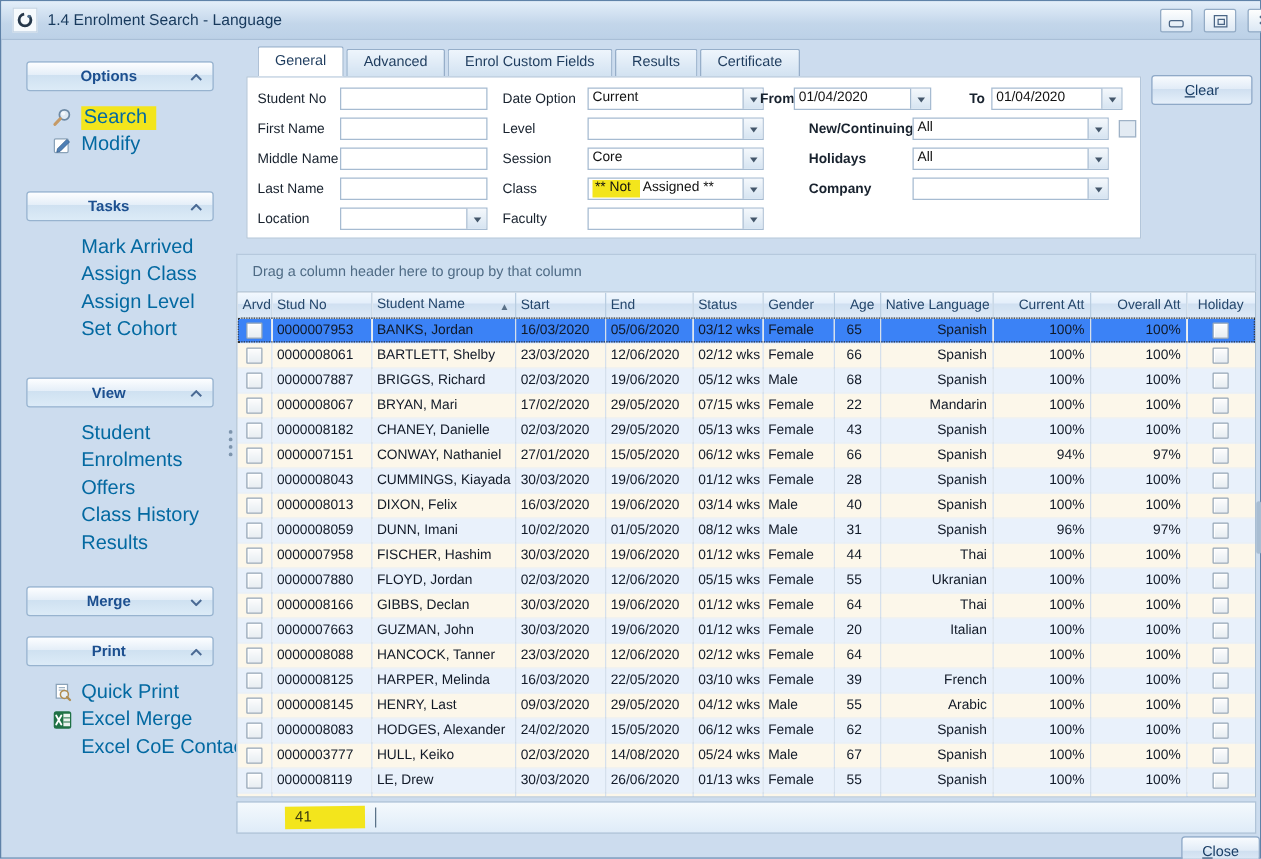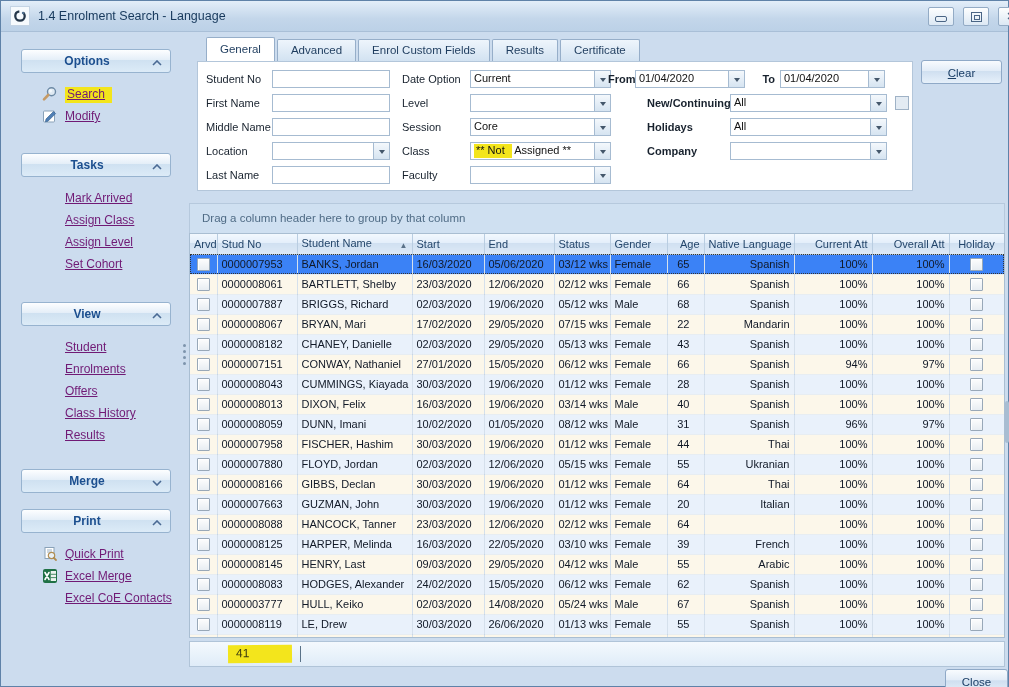--- a/index.html
+++ b/index.html
@@ -27,21 +27,21 @@
   .glyph-close{font-size:11px;color:#4a6585;font-weight:bold;}
 
   
   .sidebar{position:absolute;left:20px;top:48px;width:150px;}
   .group-header{height:22px;border:1px solid #97b3cf;border-radius:3px;
     background:linear-gradient(#fdfeff,#e4eef8 45%,#cfe1f1 46%,#dcebf7);
     display:flex;align-items:center;justify-content:space-between;padding:0 8px 0 0;}
   .gh-title{flex:1;text-align:center;font-size:12px;font-weight:bold;color:#1c4f8f;}
   .side-items{padding:10px 0 2px 0;}
   .side-item{position:relative;height:22px;line-height:22px;padding-left:44px;
-    font-size:12px;color:#701a75;cursor:default;white-space:nowrap;text-decoration:underline;}
+    font-size:16px;color:#0369a1;cursor:default;white-space:nowrap;}
   .side-item .icn{position:absolute;left:21px;top:3px;width:16px;height:16px;}
   .hl-text{background:#f3e51c;padding:0 7px 2px 2px;}
 
   .splitter{position:absolute;left:182px;top:340px;width:5px;height:26px;}
   .splitter i{display:block;width:3px;height:3px;background:#7d94ac;border-radius:50%;margin:3px 0;}
 
   
   .tabstrip{position:absolute;left:205px;top:37px;height:23px;display:flex;align-items:flex-end;z-index:3;}
   .tab{height:21px;line-height:21px;padding:0 13px;margin-right:2px;font-size:11.5px;color:#1e3c5e;
     background:linear-gradient(#eef5fc,#d2e2f1);border:1px solid #96aec9;border-bottom:none;
@@ -62,21 +62,21 @@
   .txt{width:118px;height:18px;border:1px solid #a6bbd1;background:#fff;box-sizing:border-box;
     font:11px "Liberation Sans",sans-serif;padding:0 3px;}
   .combo{height:18px;border:1px solid #a6bbd1;background:#fff;display:flex;align-items:stretch;box-sizing:border-box;}
   .combo .val{flex:1;padding:1px 3px 0 3px;font-size:11px;color:#111;white-space:nowrap;overflow:hidden;}
   .combo .btn{width:15px;background:linear-gradient(#f4f8fc,#d6e4f1);border-left:1px solid #a6bbd1;
     display:flex;align-items:center;justify-content:center;}
   .combo .btn::after{content:"";width:0;height:0;border:3.5px solid transparent;border-top:4px solid #44576b;margin-top:4px;}
   .w-left{width:118px;} .w-mid{width:141px;} .w-date{width:110px;} .w-date2{width:105px;} .w-right{width:157px;}
   .r-label{font-size:11px;color:#18222e;font-weight:bold;}
   .r-rows .r-label{width:83px;margin-left:39px;}
-  .from-lbl{width:27px;} .to-lbl{width:16px;margin-left:14px;text-align:right;padding-right:5px;}
+  .from-lbl{width:27px;} .to-lbl{width:16px;margin-left:27px;text-align:right;padding-right:5px;}
   .form-cb{width:12px;height:12px;border:1px solid #9fb2c6;background:#e3ebf3;margin-left:8px;}
 
   .push-btn{position:absolute;border:1px solid #8fa9c7;border-radius:3px;color:#1a3e66;
     background:linear-gradient(#f8fbfe,#e2ecf7 45%,#cfdff0 46%,#e6f0fa);
     font:11.5px "Liberation Sans",sans-serif;text-align:center;}
   .clear-btn{left:920px;top:59px;width:81px;height:24px;line-height:22px;}
   .close-btn{left:944px;top:668px;width:63px;height:25px;line-height:22px;}
   .hotkey{text-decoration:underline;}
 
   
@@ -244,29 +244,29 @@
         </div>
       <div class="frow">
           <span class="flabel">First Name</span>
           <input class="txt" value="" style="">
         </div>
       <div class="frow">
           <span class="flabel">Middle Name</span>
           <input class="txt" value="" style="">
         </div>
       <div class="frow">
+          <span class="flabel">Last Name</span>
+          <input class="txt" value="" style="">
+        </div>
+      <div class="frow">
           <span class="flabel">Location</span>
         <span class="combo w-left">
             <span class="val"></span>
             <span class="btn"></span>
           </span>
-        </div>
-      <div class="frow">
-          <span class="flabel">Last Name</span>
-          <input class="txt" value="" style="">
         </div>
     </div>
     <div class="fcol fcol-mid">
       <div class="frow">
           <span class="flabel">Date Option</span>
         <span class="combo w-mid">
             <span class="val">Current</span>
             <span class="btn"></span>
           </span>
         </div>

